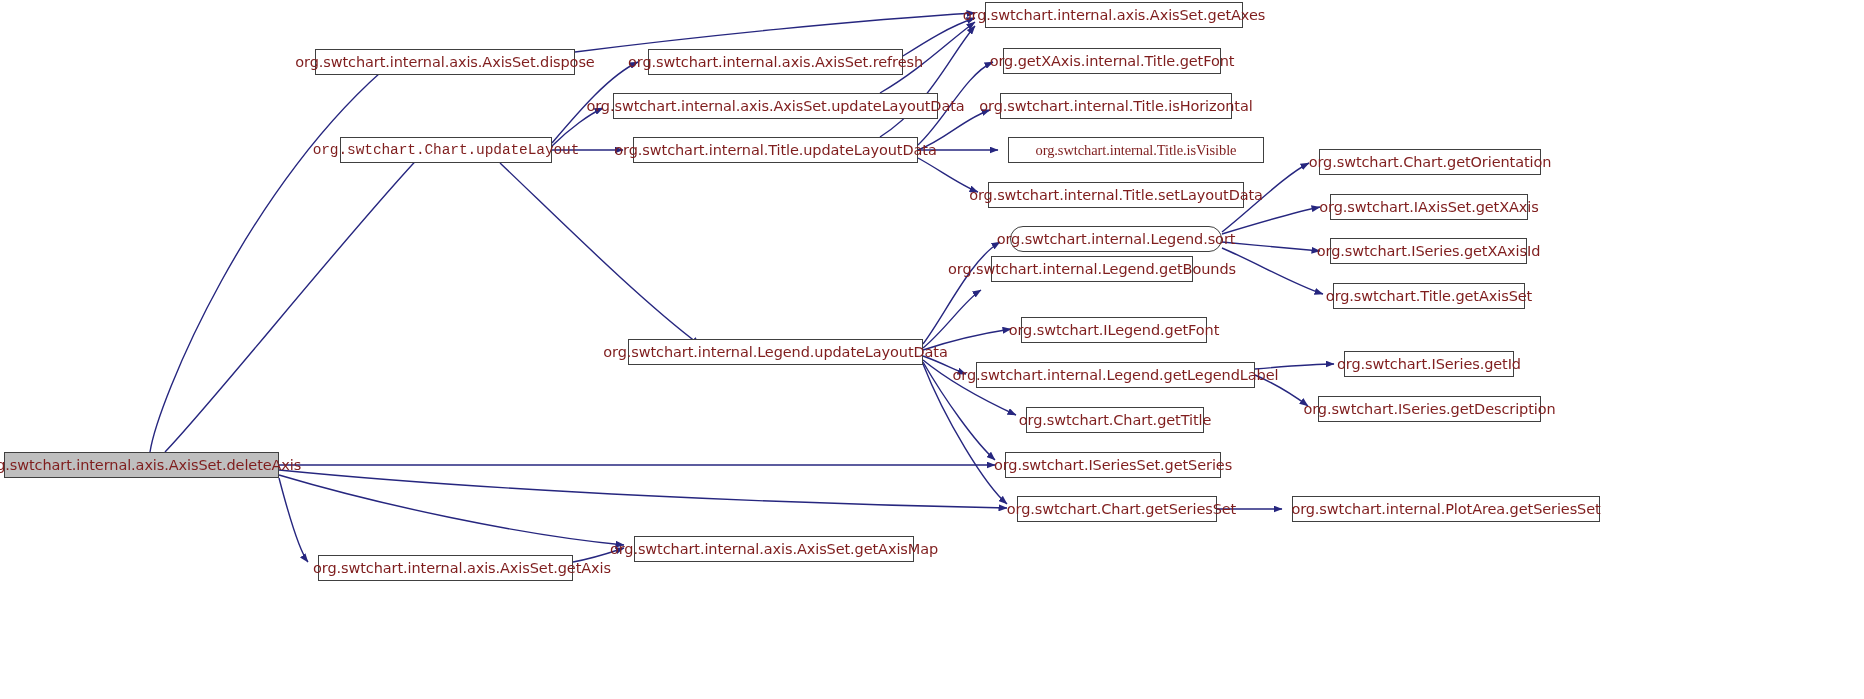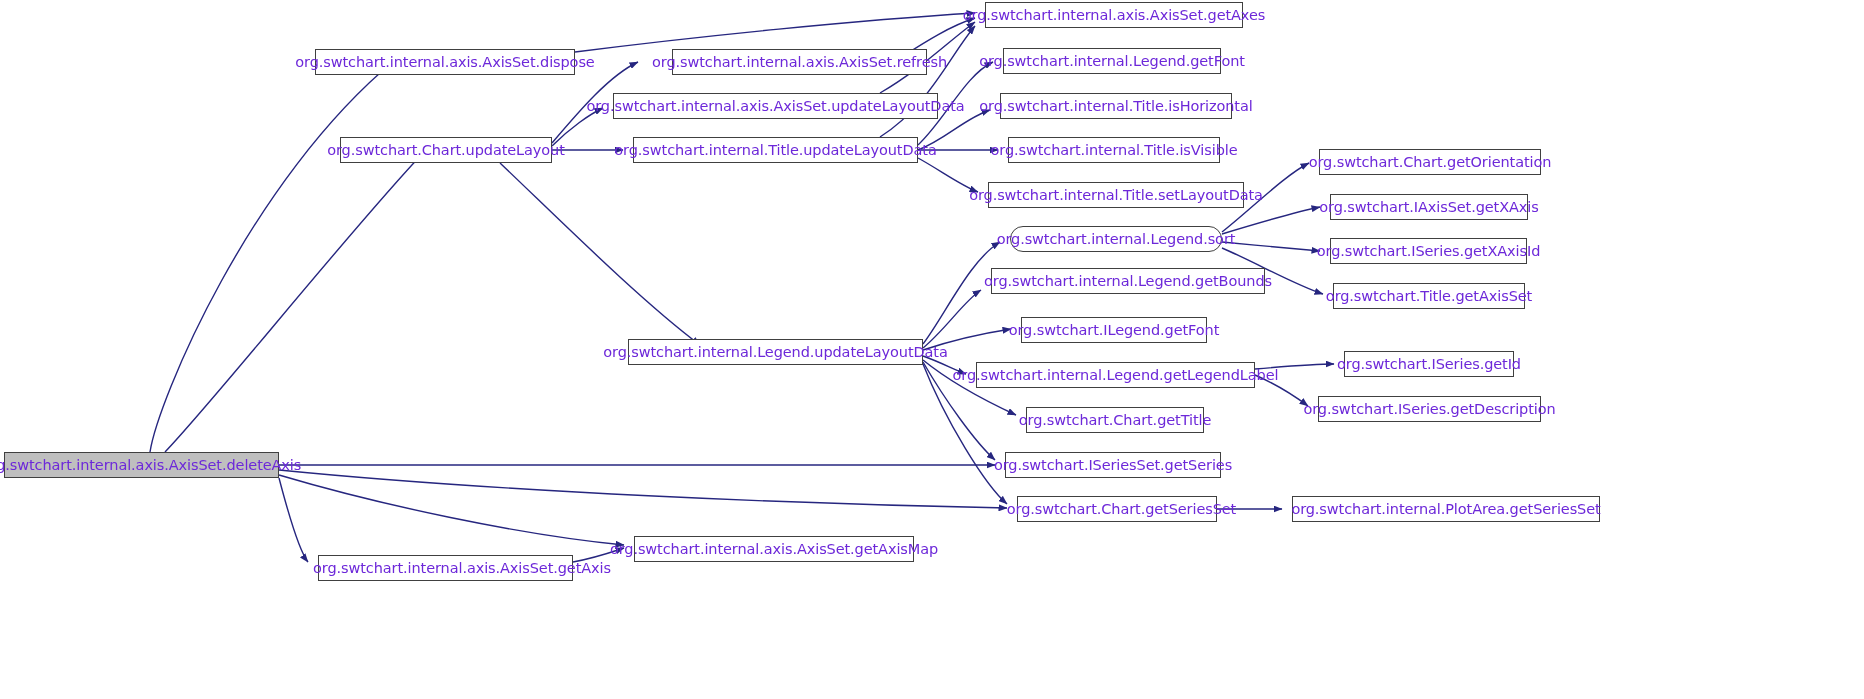--- a/index.html
+++ b/index.html
@@ -21,21 +21,21 @@
     top: 0;
     width: 1864px;
     height: 699px;
     pointer-events: none;
   }
   .node {
     position: absolute;
     box-sizing: border-box;
     border: 1px solid #404040;
     background: #ffffff;
-    color: #6d28d9;
+    color: #7f1d1d;
     font-size: 14.5px;
     line-height: 1;
     white-space: nowrap;
     display: flex;
     align-items: center;
     justify-content: center;
     padding: 0 7px;
     height: 26px;
     letter-spacing: -0.1px;
   }
@@ -86,34 +86,34 @@
         <path d="M 1222,242 C 1255,245 1295,249 1320,251" fill="none" stroke="#26267f" stroke-width="1.4" marker-end="url(#arrowhead)"></path>
         <path d="M 1222,248 C 1255,262 1295,285 1323,294" fill="none" stroke="#26267f" stroke-width="1.4" marker-end="url(#arrowhead)"></path>
         <path d="M 1255,369 C 1290,366 1320,364 1334,364" fill="none" stroke="#26267f" stroke-width="1.4" marker-end="url(#arrowhead)"></path>
         <path d="M 1255,375 C 1280,386 1300,400 1308,406" fill="none" stroke="#26267f" stroke-width="1.4" marker-end="url(#arrowhead)"></path>
         <path d="M 1217,509 L 1282,509" fill="none" stroke="#26267f" stroke-width="1.4" marker-end="url(#arrowhead)"></path>
       </g>
   </svg>
   <div id="nodes">
       <div class="node root" style="left: 4px; top: 452px; width: 275px;">org.swtchart.internal.axis.AxisSet.deleteAxis</div>
       <div class="node" style="left: 315px; top: 49px; width: 260px;">org.swtchart.internal.axis.AxisSet.dispose</div>
-      <div class="node" style="left: 340px; top: 137px; width: 212px;">org.swtchart.Chart.updateLayout</div>
+      <div class="node" style="left: 340px; top: 137px; width: 212px; font-family: Liberation Mono, monospace;">org.swtchart.Chart.updateLayout</div>
       <div class="node" style="left: 318px; top: 555px; width: 255px; padding-left: 40px;">org.swtchart.internal.axis.AxisSet.getAxis</div>
-      <div class="node" style="left: 648px; top: 49px; width: 255px; margin-left: 24px;">org.swtchart.internal.axis.AxisSet.refresh</div>
+      <div class="node" style="left: 648px; top: 49px; width: 255px;">org.swtchart.internal.axis.AxisSet.refresh</div>
       <div class="node" style="left: 613px; top: 93px; width: 325px;">org.swtchart.internal.axis.AxisSet.updateLayoutData</div>
       <div class="node" style="left: 633px; top: 137px; width: 285px;">org.swtchart.internal.Title.updateLayoutData</div>
       <div class="node" style="left: 628px; top: 339px; width: 295px;">org.swtchart.internal.Legend.updateLayoutData</div>
       <div class="node" style="left: 634px; top: 536px; width: 280px;">org.swtchart.internal.axis.AxisSet.getAxisMap</div>
       <div class="node" style="left: 985px; top: 2px; width: 258px;">org.swtchart.internal.axis.AxisSet.getAxes</div>
-      <div class="node" style="left: 1003px; top: 48px; width: 218px;">org.swtchart.internal.Legend.getFont</div>
+      <div class="node" style="left: 1003px; top: 48px; width: 218px;">org.getXAxis.internal.Title.getFont</div>
       <div class="node" style="left: 1000px; top: 93px; width: 232px;">org.swtchart.internal.Title.isHorizontal</div>
-      <div class="node" style="left: 1008px; top: 137px; width: 212px;">org.swtchart.internal.Title.isVisible</div>
+      <div class="node" style="left: 1008px; top: 137px; width: 256px; font-family: Liberation Serif, serif;">org.swtchart.internal.Title.isVisible</div>
       <div class="node" style="left: 988px; top: 182px; width: 256px;">org.swtchart.internal.Title.setLayoutData</div>
       <div class="node" style="left: 1010px; top: 226px; width: 212px; border-radius: 13px;">org.swtchart.internal.Legend.sort</div>
-      <div class="node" style="left: 991px; top: 268px; width: 274px;">org.swtchart.internal.Legend.getBounds</div>
+      <div class="node" style="left: 991px; top: 256px; width: 202px;">org.swtchart.internal.Legend.getBounds</div>
       <div class="node" style="left: 1021px; top: 317px; width: 186px;">org.swtchart.ILegend.getFont</div>
       <div class="node" style="left: 976px; top: 362px; width: 279px;">org.swtchart.internal.Legend.getLegendLabel</div>
       <div class="node" style="left: 1026px; top: 407px; width: 178px;">org.swtchart.Chart.getTitle</div>
       <div class="node" style="left: 1005px; top: 452px; width: 216px;">org.swtchart.ISeriesSet.getSeries</div>
       <div class="node" style="left: 1017px; top: 496px; width: 200px; padding-left: 16px;">org.swtchart.Chart.getSeriesSet</div>
       <div class="node" style="left: 1319px; top: 149px; width: 222px;">org.swtchart.Chart.getOrientation</div>
       <div class="node" style="left: 1330px; top: 194px; width: 198px;">org.swtchart.IAxisSet.getXAxis</div>
       <div class="node" style="left: 1330px; top: 238px; width: 197px;">org.swtchart.ISeries.getXAxisId</div>
       <div class="node" style="left: 1333px; top: 283px; width: 192px;">org.swtchart.Title.getAxisSet</div>
       <div class="node" style="left: 1344px; top: 351px; width: 170px;">org.swtchart.ISeries.getId</div>

